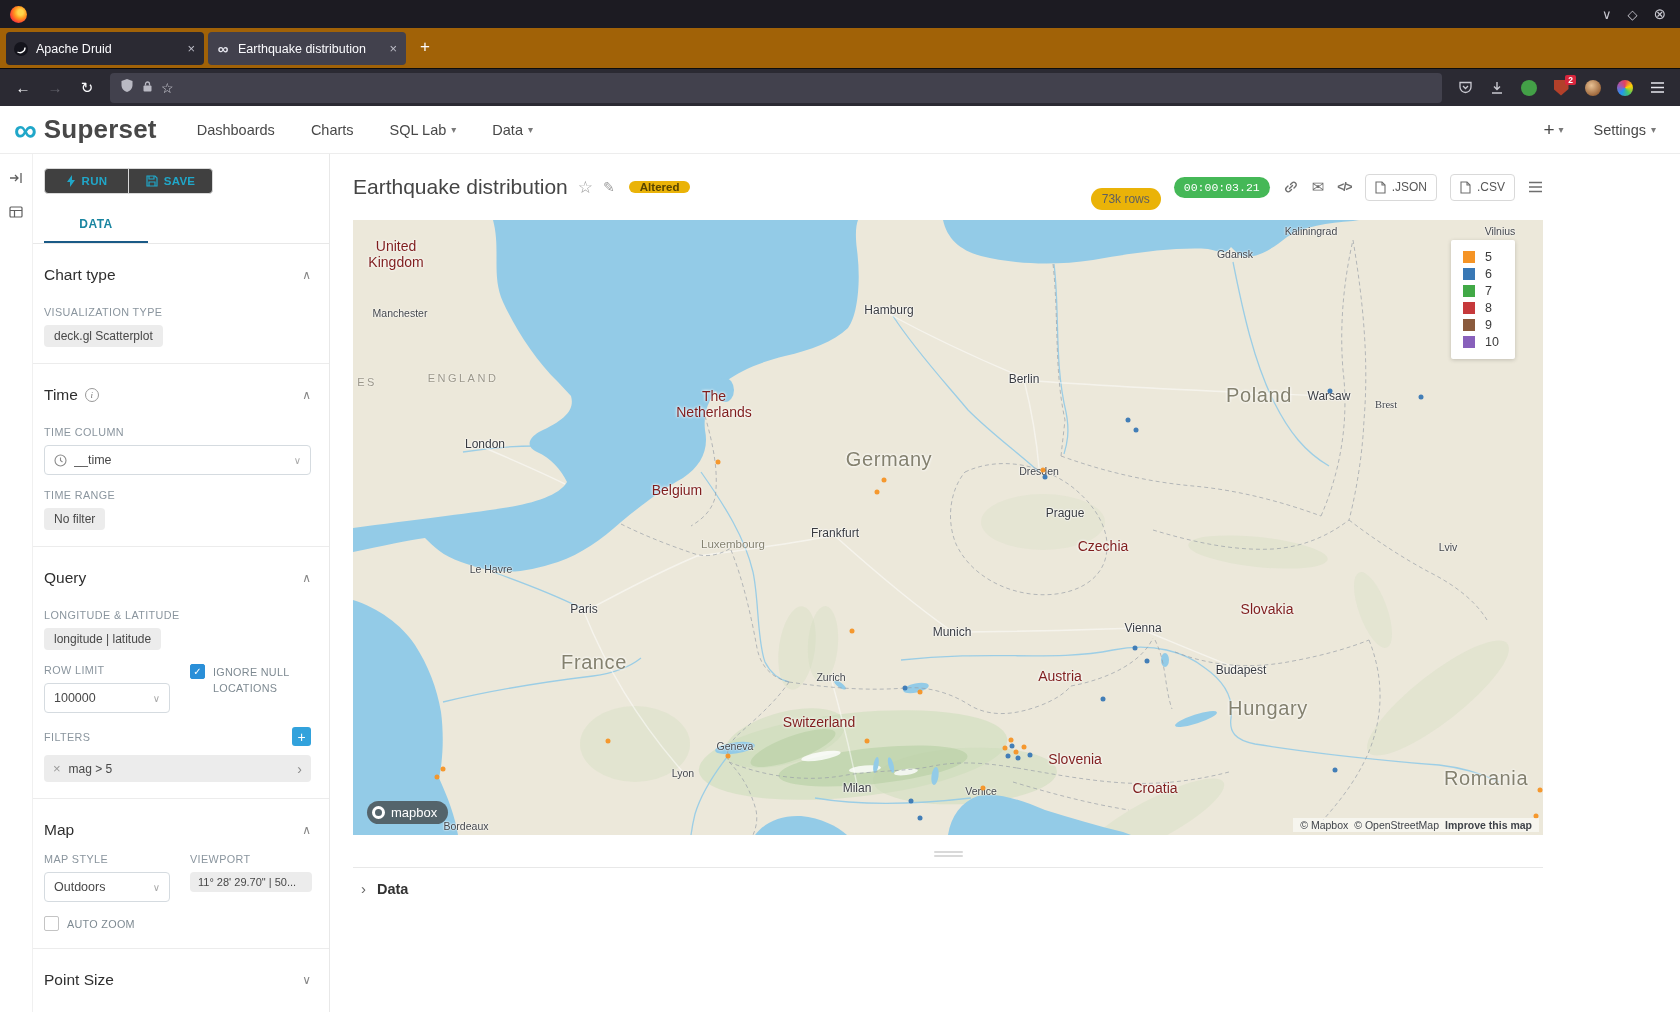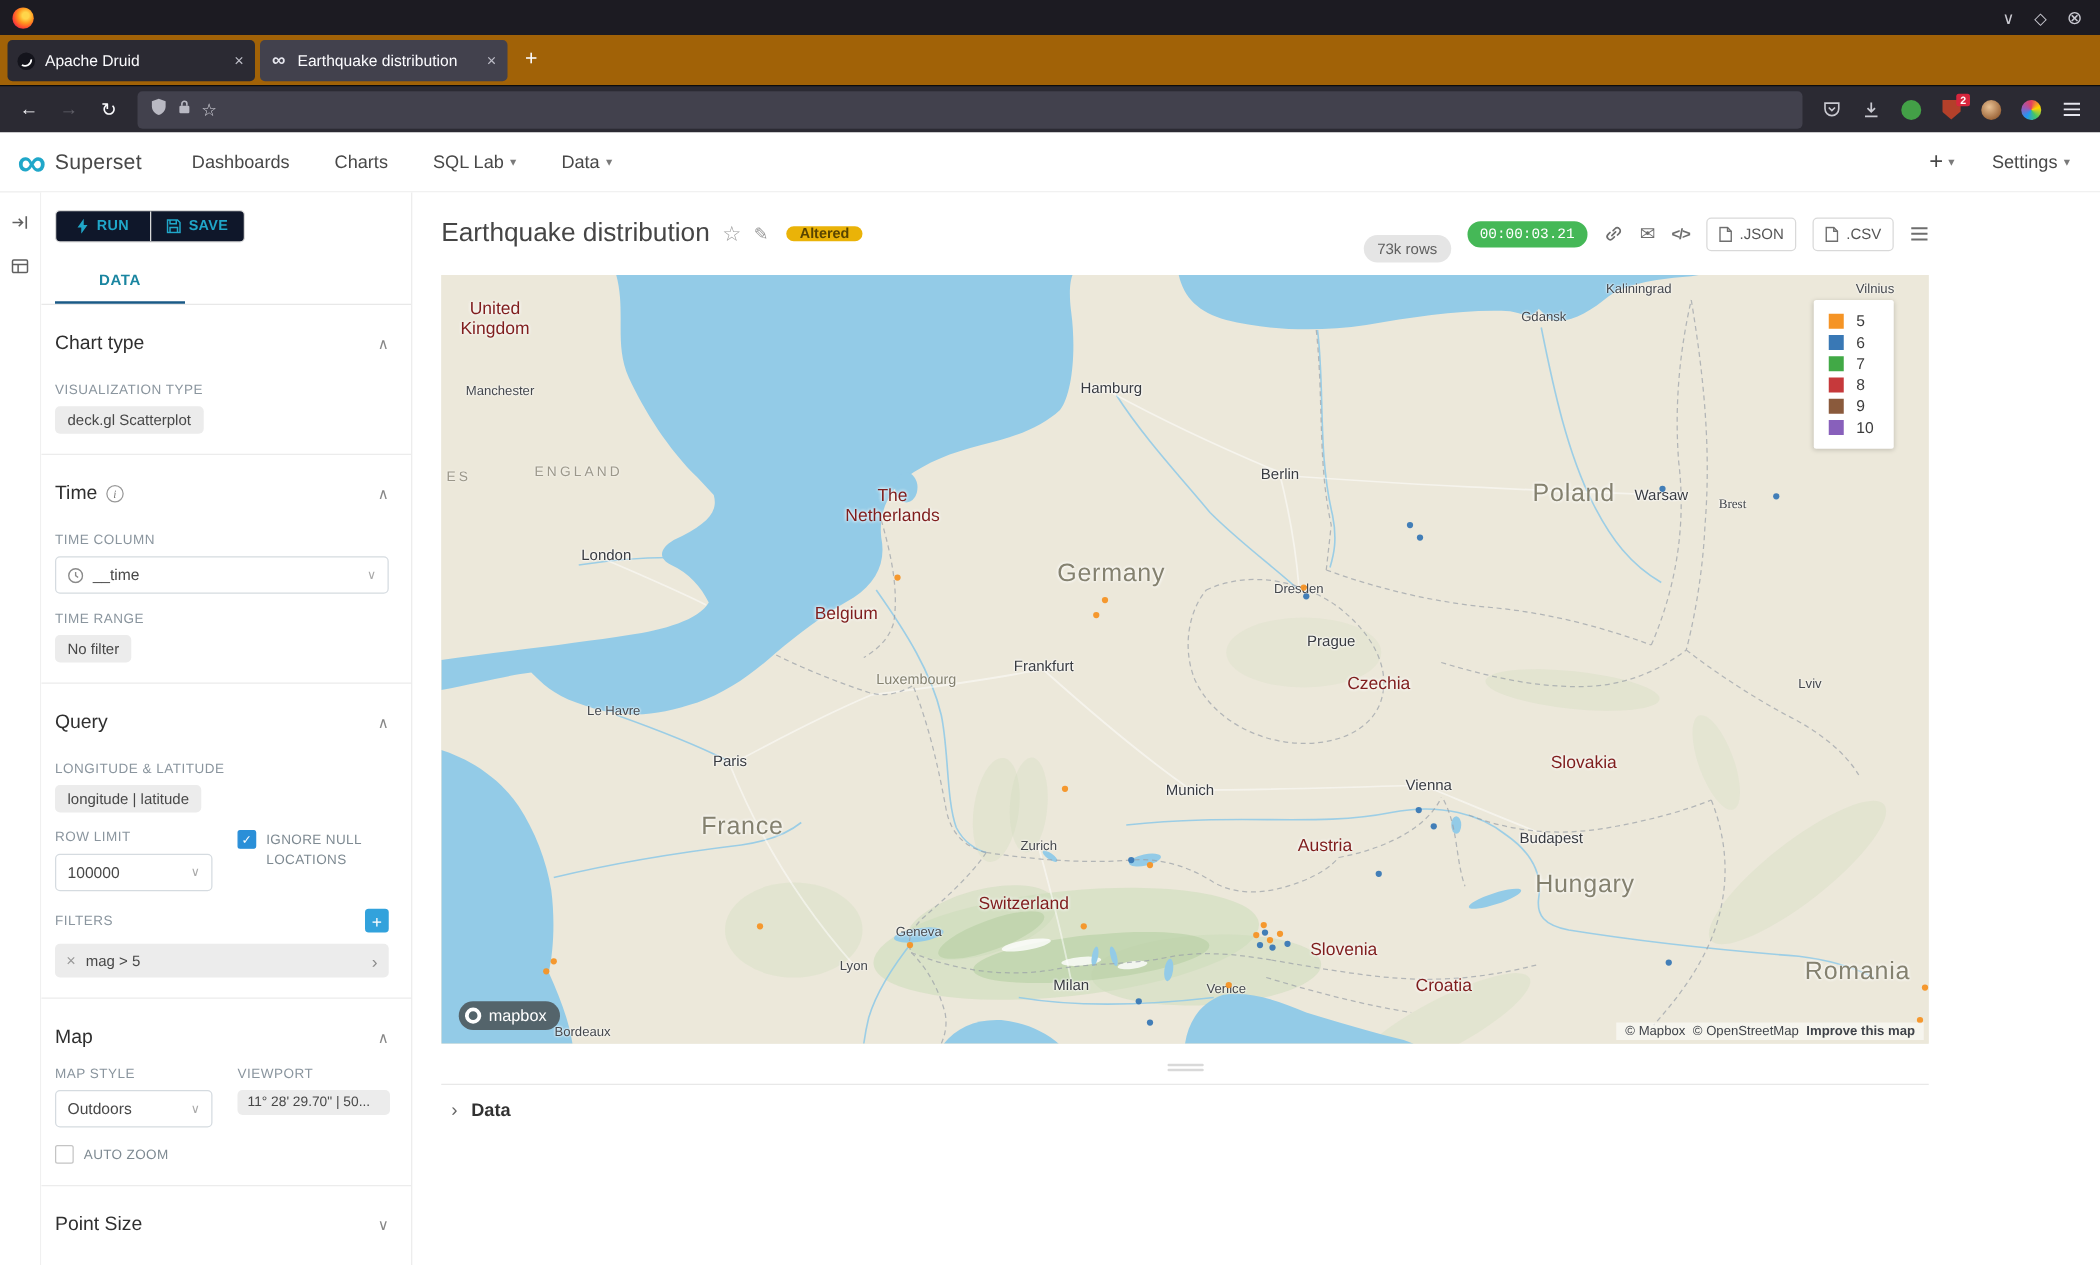--- a/index.html
+++ b/index.html
@@ -35,34 +35,34 @@
 .ext-green{background:#43a047;}
 .ext-pin{background:conic-gradient(#e4405f,#ffd400,#44c767,#2196f3,#9b59b6,#e4405f);}
 .avatar-dot{background:radial-gradient(circle at 40% 35%,#e8c194,#a06a3e 70%,#6b4526);}
 .ublock{width:15px;height:16px;background:#b3402a;clip-path:polygon(0 0,100% 0,100% 60%,50% 100%,0 60%);display:block;}
 .ext-badge{position:absolute;top:1px;right:0;background:#d7263d;color:#fff;font-size:8.5px;font-weight:bold;padding:1px 3px;border-radius:2px;line-height:1;}
 
 
 .app-header{height:48px;display:flex;align-items:center;padding:0 24px 0 14px;border-bottom:1px solid #ededed;background:#fff;}
 .brand{display:flex;align-items:center;gap:7px;margin-right:40px;}
 .brand-logo{color:#20a7c9;font-size:32px;line-height:26px;font-weight:bold;}
-.brand-name{font-size:17px;font-weight:normal;color:#484848;letter-spacing:.2px;}
+.brand-name{font-size:26px;font-weight:bold;color:#484848;letter-spacing:.2px;}
 .app-nav{display:flex;gap:36px;font-size:14.5px;color:#484848;}
 .nav-item{display:flex;align-items:center;gap:5px;cursor:pointer;}
 .caret{font-size:10px;color:#7a7a7a;}
 .header-right{margin-left:auto;display:flex;align-items:center;gap:30px;font-size:14.5px;color:#484848;}
 .plus-group{display:flex;align-items:center;gap:4px;}
 .plus-glyph{font-size:19px;color:#484848;}
 
 
 .app-body{display:flex;height:858px;}
 .icon-strip{width:33px;border-right:1px solid #f0f0f0;padding-top:16px;display:flex;flex-direction:column;align-items:center;gap:14px;flex:none;}
 .control-panel{width:297px;border-right:1px solid #e8e8e8;overflow:hidden;flex:none;background:#fff;}
 .panel-top{padding:14px 18px 0 11px;}
-.runsave{display:flex;border:1px solid #d9d9d9;border-radius:4px;overflow:hidden;height:26px;width:152px;background:#0f172a;}
+.runsave{display:flex;border:1px solid #d9d9d9;border-radius:4px;overflow:hidden;height:26px;width:169px;background:#404040;}
 .runsave button{flex:1;display:flex;align-items:center;justify-content:center;gap:6px;color:#20a7c9;font-size:11.5px;font-weight:bold;letter-spacing:.3px;}
 .runsave .vdiv{width:1px;background:#d9d9d9;}
 .panel-tabs{display:flex;border-bottom:1px solid #e8e8e8;margin-top:14px;padding-left:11px;}
 .panel-tab{width:104px;text-align:center;padding:9px 0 10px;font-size:12px;font-weight:bold;color:#1985a0;letter-spacing:.5px;border-bottom:2px solid #1a5a86;cursor:pointer;}
 
 .section{padding:22px 18px 16px 11px;}
 .section + .section{border-top:1px solid #ececec;}
 .section-head{font-size:15.5px;color:#2f2f2f;display:flex;align-items:center;cursor:pointer;}
 .section-head .chev{margin-left:auto;color:#878787;font-size:12px;}
 .info-circle{width:14px;height:14px;border:1px solid #999;border-radius:50%;color:#777;font-size:9px;font-style:italic;font-family:"Liberation Serif",serif;display:inline-flex;align-items:center;justify-content:center;margin-left:7px;}
@@ -93,21 +93,21 @@
 
 .main{flex:1;min-width:0;background:#fff;}
 .chart-block{width:1190px;margin-left:23px;padding-top:14px;}
 .chart-header{display:flex;align-items:center;justify-content:space-between;height:38px;margin-bottom:14px;}
 .title-group{display:flex;align-items:center;gap:10px;}
 .chart-title{font-size:21px;font-weight:500;color:#454545;}
 .t-star{color:#9a9a9a;font-size:17px;cursor:pointer;}
 .t-pencil{color:#9a9a9a;font-size:14px;cursor:pointer;}
 .altered-badge{background:#eab308;color:#584400;font-size:11.5px;font-weight:bold;border-radius:11px;padding:0 11px;margin-left:4px;}
 .chart-actions{display:flex;align-items:center;gap:13px;}
-.badge-gray{background:#e5e5e5;color:#5f5f5f;border-radius:12px;padding:4px 11px;font-size:12px;margin-top:24px;}
+.badge-gray{background:#eab308;color:#5f5f5f;border-radius:12px;padding:4px 11px;font-size:12px;margin-top:24px;}
 .badge-green{background:#45b857;color:#fff;border-radius:12px;padding:4px 10px;font-size:11.5px;font-family:"Liberation Mono",monospace;}
 .act-icon{display:flex;align-items:center;justify-content:center;color:#6e6e6e;cursor:pointer;}
 .act-icon.glyph{font-size:15px;}
 .act-icon.code-glyph{font-size:12px;font-weight:bold;letter-spacing:-1px;}
 .export-btn{border:1px solid #d9d9d9;border-radius:4px;height:27px;display:flex;gap:6px;align-items:center;padding:0 9px;background:#fff;color:#565656;font-size:12px;}
 
 
 .map{position:relative;width:1190px;height:615px;background:#ece8da;overflow:hidden;cursor:grab;}
 .map svg.map-base{position:absolute;left:0;top:0;}
 .map-layer{position:absolute;inset:0;pointer-events:none;}

